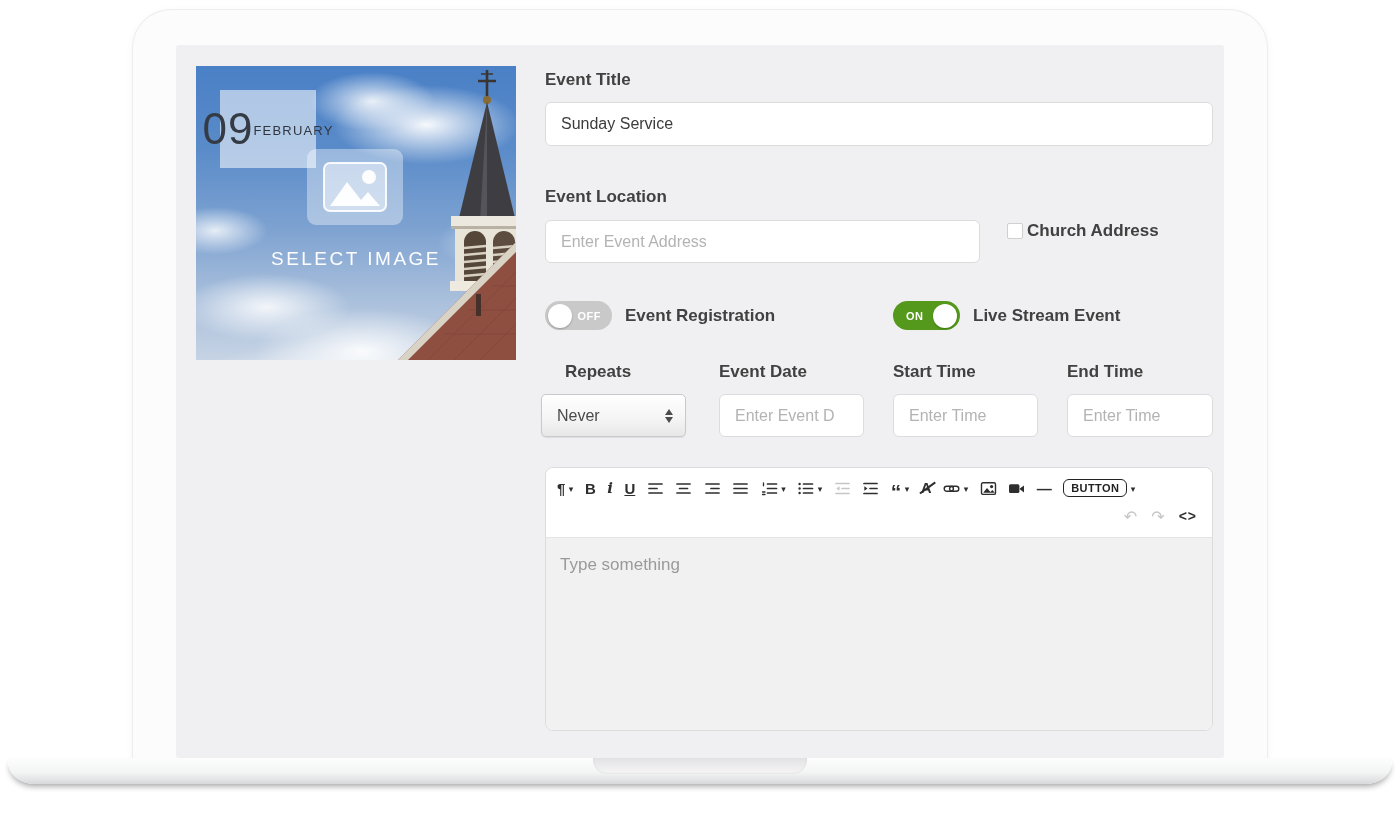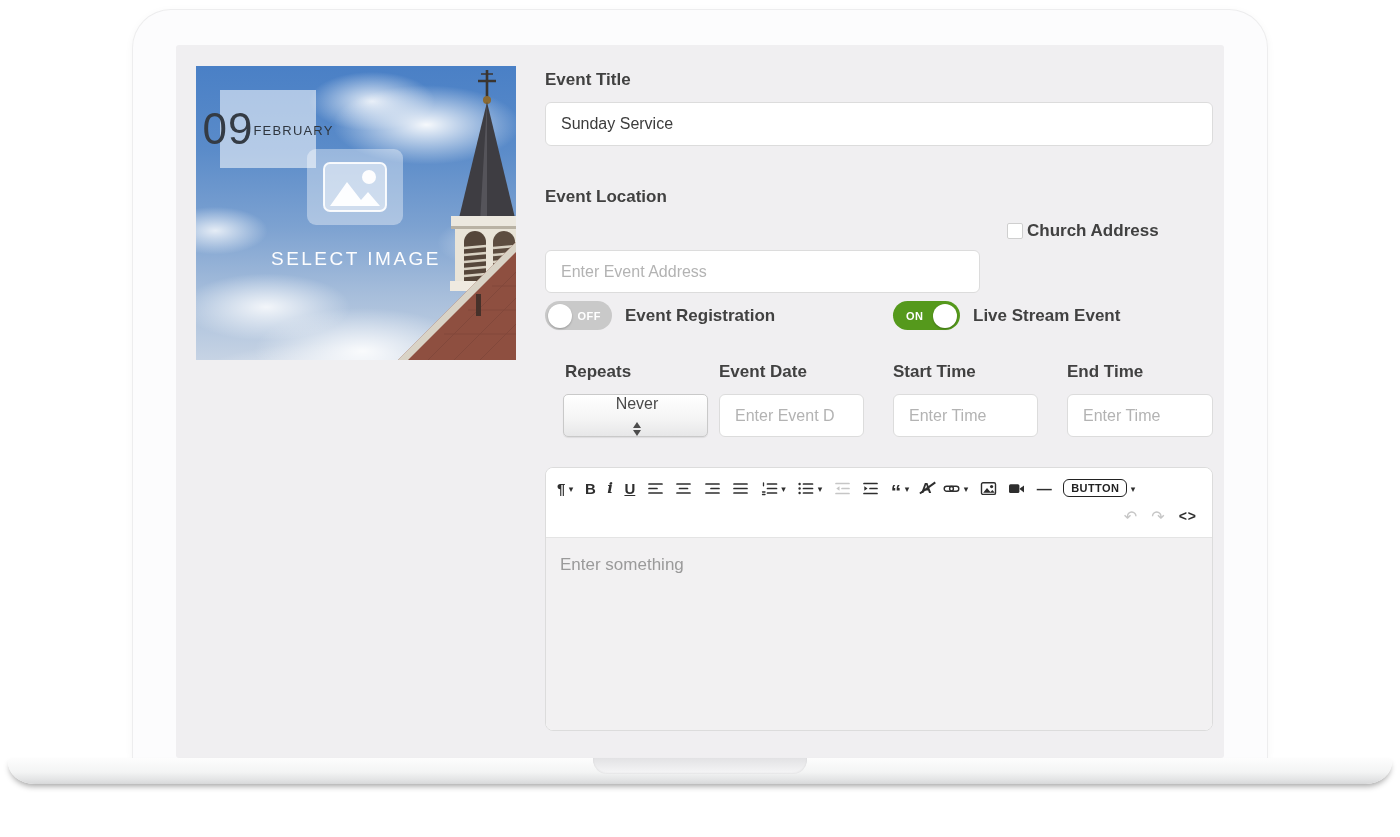--- a/index.html
+++ b/index.html
@@ -166,21 +166,21 @@
             <path d="M7 44 L24 20 L38 38 L45 30 L57 44 Z" fill="rgba(255,255,255,.95)"></path>
           </svg>
         </div>
         <div class="select-image-label">SELECT IMAGE</div>
       </div>
 
       <div class="flabel" style="left:369px;top:25px;">Event Title</div>
       <input class="tinput" style="left: 369px; top: 57px; width: 668px; height: 44px;" type="text" value="Sunday Service">
 
       <div class="flabel" style="left:369px;top:142px;">Event Location</div>
-      <input class="tinput" style="left: 369px; top: 175px; width: 435px; height: 43px; margin-top: 30px;" type="text" placeholder="Enter Event Address">
+      <input class="tinput" style="left: 369px; top: 175px; width: 435px; height: 43px;" type="text" placeholder="Enter Event Address">
 
       <div class="checkbox-row" style="left:831px;top:176px;">
         <span class="checkbox"></span>
         <span class="cb-label">Church Address</span>
       </div>
 
       <div class="toggle-row" style="left:717px;top:256px;">
         <span class="toggle on">
           <span class="toggle-text">ON</span>
           <span class="knob"></span>
@@ -194,21 +194,21 @@
           <span class="toggle-text">OFF</span>
         </span>
         <span class="toggle-label">Event Registration</span>
       </div>
 
       <div class="flabel" style="left:350px;top:317px;margin-left:39px;">Repeats</div>
       <div class="flabel" style="left:543px;top:317px;">Event Date</div>
       <div class="flabel" style="left:717px;top:317px;">Start Time</div>
       <div class="flabel" style="left:891px;top:317px;">End Time</div>
 
-      <div class="fake-select" style="left:387px;top:349px;width:145px;height:43px;flex-direction:column;">
+      <div class="fake-select" style="left:365px;top:349px;width:145px;height:43px;">
         <span>Never</span>
         <span class="spin-arrows">
             <span class="up"></span>
             <span class="down"></span>
           </span>
       </div>
       <input class="tinput" style="left: 543px; top: 349px; width: 145px; height: 43px;" type="text" placeholder="Enter Event D">
       <input class="tinput" style="left: 717px; top: 349px; width: 145px; height: 43px;" type="text" placeholder="Enter Time">
       <input class="tinput" style="left: 891px; top: 349px; width: 146px; height: 43px;" type="text" placeholder="Enter Time">
 
@@ -361,21 +361,21 @@
                 </span>
               </span>
               <span class="tb-item">
                 <span style="display: inline-flex;">
                   <span class="g code">&lt;&gt;</span>
                 </span>
               </span>
             </div>
         </div>
         <div class="editor-sep"></div>
-        <div class="editor-content">Enter something</div>
+        <div class="editor-content">Type something</div>
       </div>
 
     </div>
   </div>
   <div class="base">
     <div class="notch"></div>
   </div>
 </div>
 
 </body></html>

